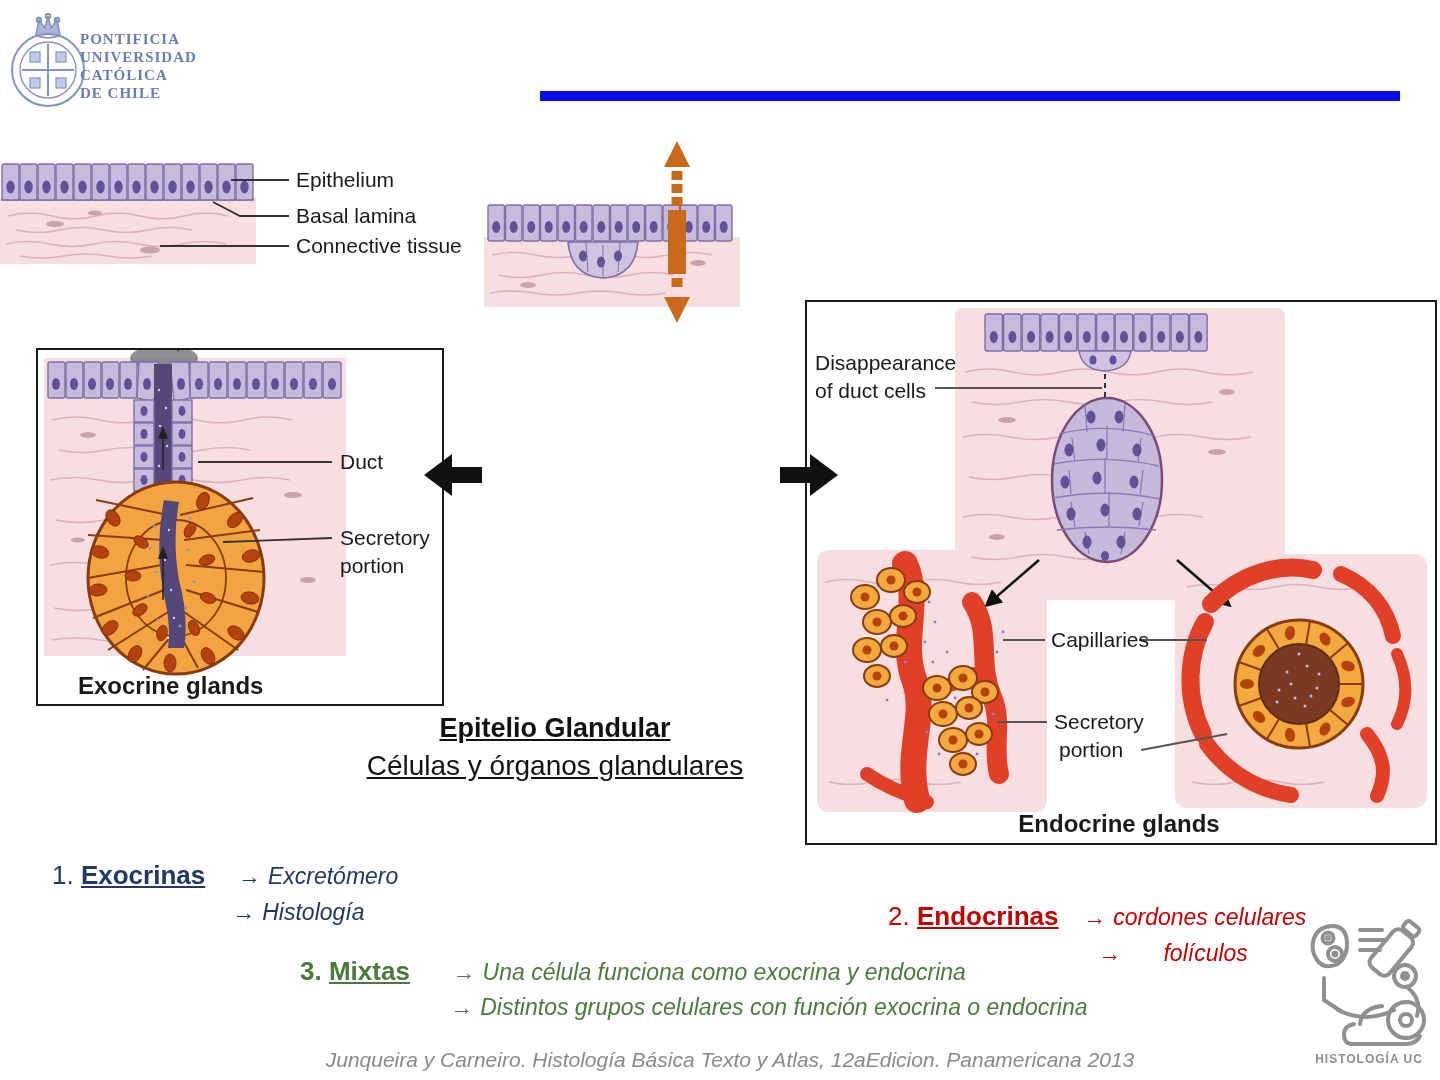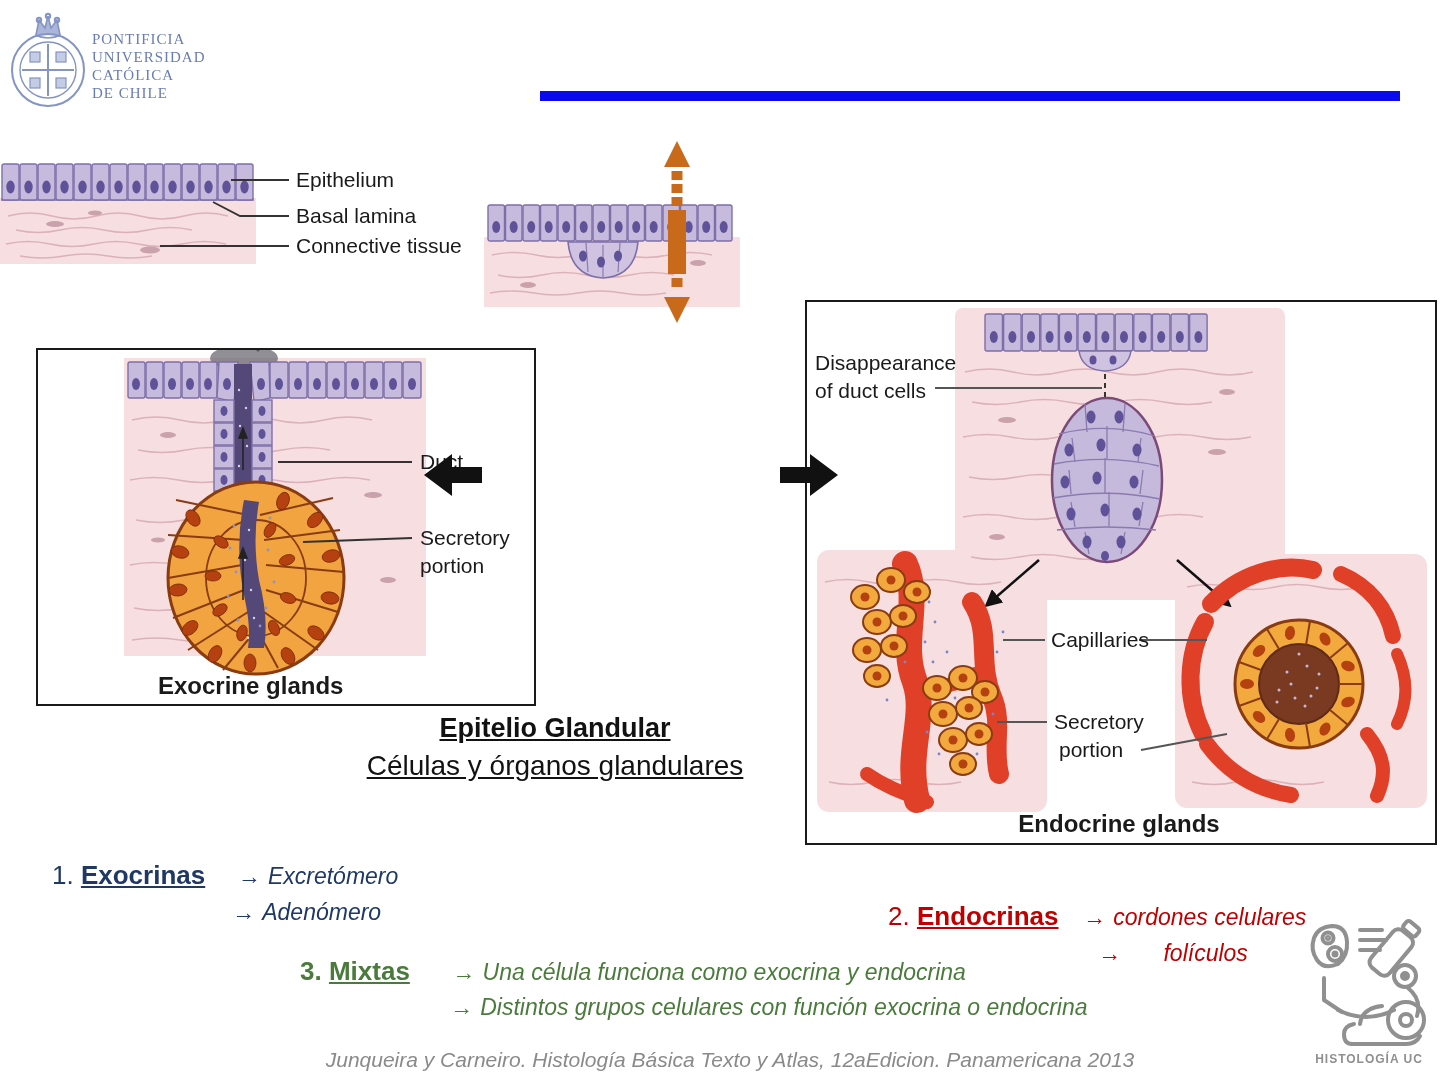--- a/index.html
+++ b/index.html
@@ -1,26 +1,26 @@
 <!DOCTYPE html>
 <html><head>
 <meta charset="utf-8">
 <style>
   html,body{margin:0;padding:0;background:#e8e8e8;}
   #slide{position:relative;width:1440px;height:1080px;background:#ffffff;overflow:hidden;
          font-family:"Liberation Sans",sans-serif;margin:0 auto;}
   .abs{position:absolute;}
   
-  .uni-text{left:92px;top:30px;font-family:"Liberation Serif",serif;color:#6a7cb4;
-            font-size:15px;line-height:18px;letter-spacing:1px;font-weight:400;}
+  .uni-text{left:80px;top:30px;font-family:"Liberation Serif",serif;color:#6a7cb4;
+            font-size:15px;line-height:18px;letter-spacing:1px;font-weight:700;}
   .page-title{left:540px;top:36px;width:860px;text-align:center;font-size:41px;color:#121212;}
   .title-bar{left:540px;top:91px;width:860px;height:10px;background:#0a0af0;}
   
-  .frame{border:2px solid #1a1a1a;background:#fff;box-sizing:border-box;text-align:right;}
-  .exo-box{left:36px;top:348px;width:500px;height:358px;}
+  .frame{border:2px solid #1a1a1a;background:#fff;box-sizing:border-box;}
+  .exo-box{left:36px;top:348px;width:408px;height:358px;}
   .endo-box{left:805px;top:300px;width:632px;height:545px;}
   
   svg text{font-family:"Liberation Sans",sans-serif;fill:#1a1a1a;}
   .diag-label{font-size:21px;}
   .diag-caption{font-size:24px;font-weight:bold;}
   
   .center-text{left:330px;top:713px;width:450px;text-align:center;color:#121212;}
   .center-text .h1{font-size:27px;font-weight:bold;text-decoration:underline;margin:0 0 6px 0;}
   .center-text .h2{font-size:28px;text-decoration:underline;margin:0;}
   
@@ -575,21 +575,21 @@
 
   <div class="abs item it-blue" style="left:52px;top:860px">
     <span class="num">1.</span>
     <span class="name">Exocrinas</span>
     <span style="display:inline-block;width:18px"></span>
     <span class="arrow-g">→</span>
     <span class="ital">Excretómero</span>
   </div>
   <div class="abs item it-blue" style="left:232px;top:896px">
     <span class="arrow-g">→</span>
-    <span class="ital">Adenómero</span>
+    <span class="ital">Histología</span>
   </div>
 
   <div class="abs item it-red" style="left:888px;top:860px">
     <span class="num">2.</span>
     <span class="name">Endocrinas</span>
     <span style="display:inline-block;width:10px"></span>
     <span class="arrow-g">→</span>
     <span class="ital">cordones celulares</span>
   </div>
   <div class="abs item it-red" style="left:1098px;top:896px">

